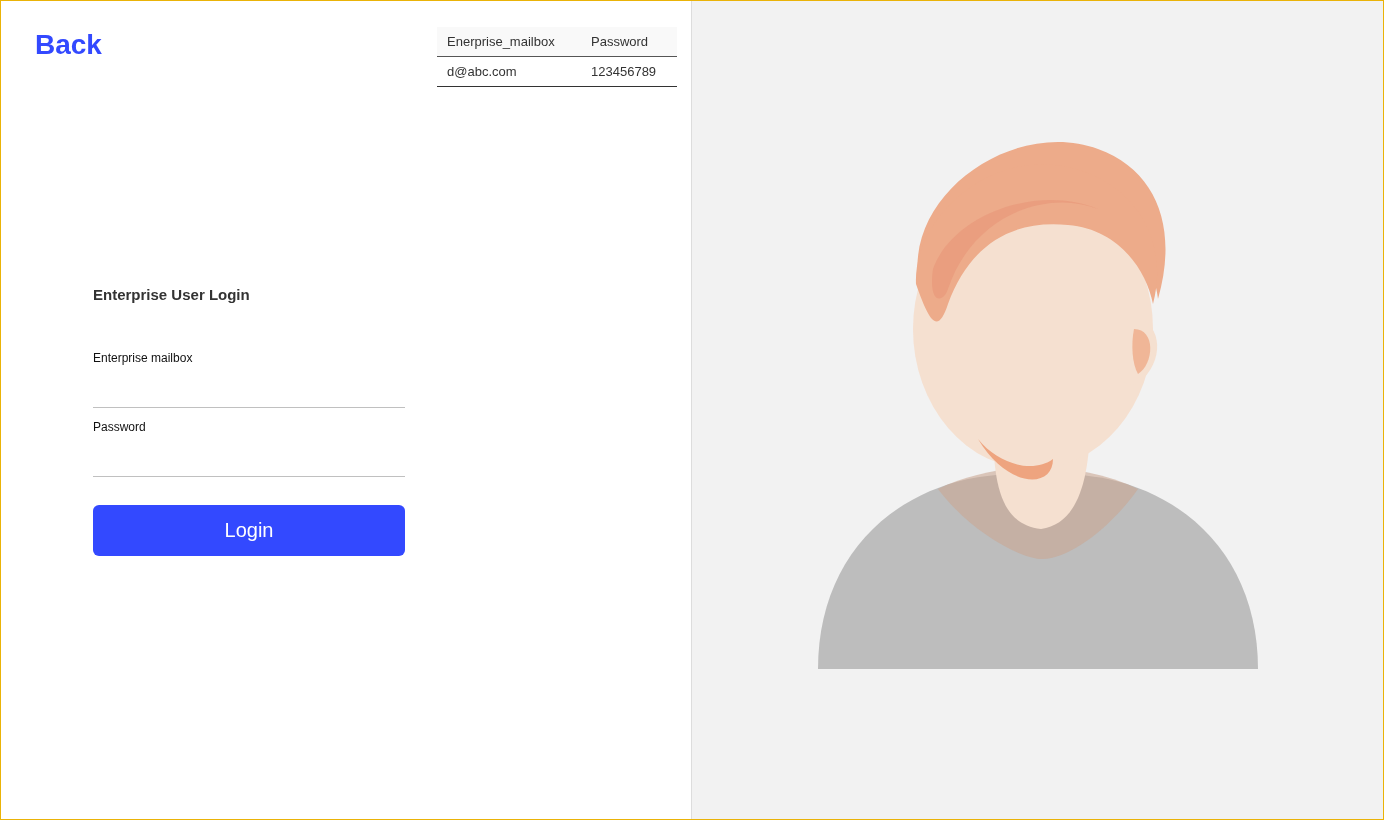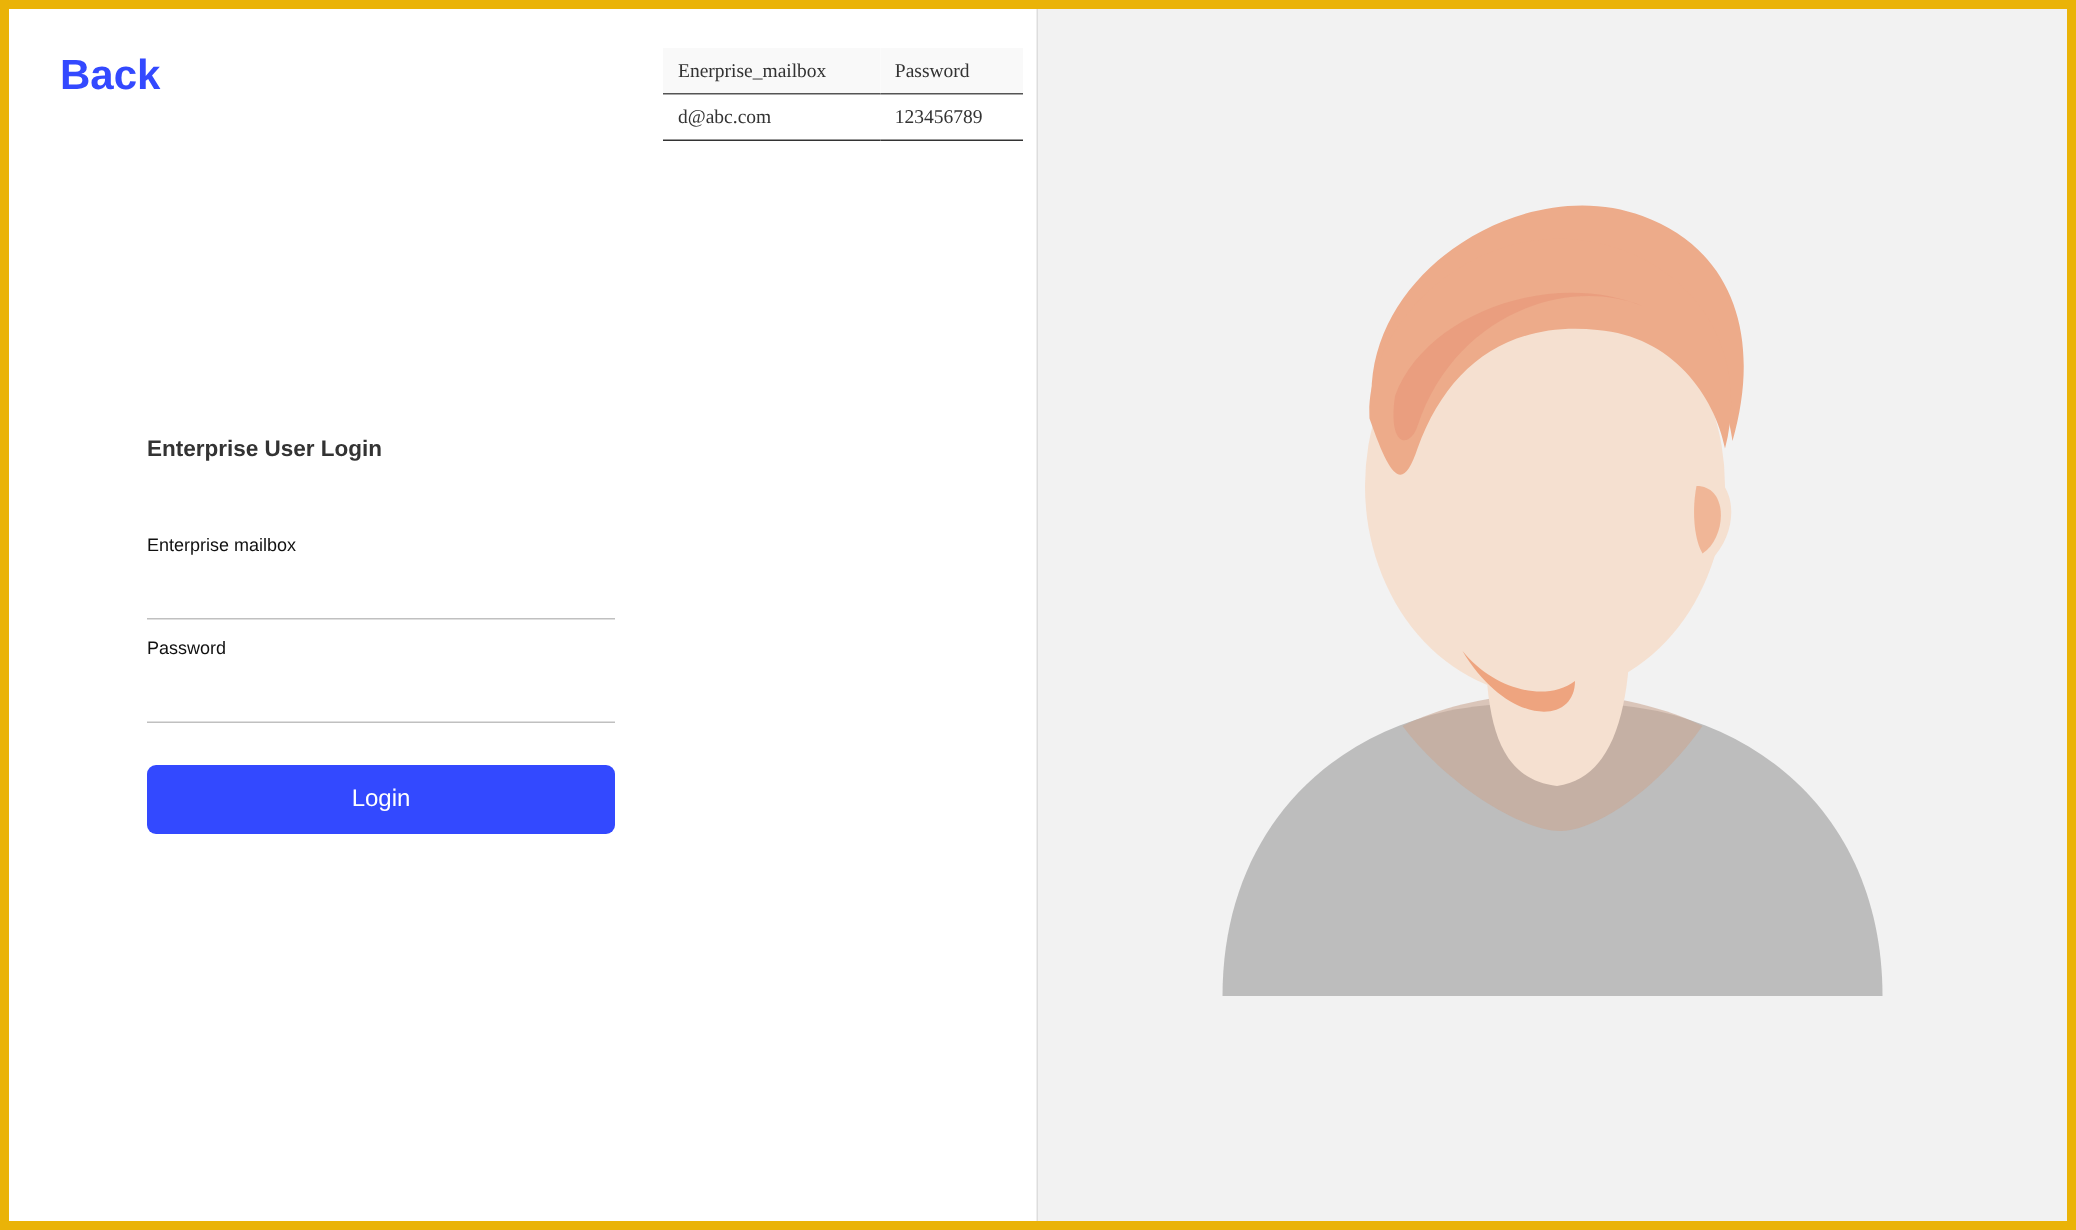--- a/index.html
+++ b/index.html
@@ -10,21 +10,21 @@
     body {
       font-family: -apple-system, BlinkMacSystemFont, 'Segoe UI', Arial, sans-serif;
       width: 1384px;
       height: 820px;
       overflow: hidden;
     }
     .container {
       display: flex;
       width: 100%;
       height: 100%;
-      border: 6px solid #eab308;
+      border: 1px solid #eab308;
       justify-content: space-between;
     }
     .left-panel {
       width: 692px;
       height: 100%;
       background: #fff;
       position: relative;
       border-right: 1px solid #ddd;
     }
     .back-link {
@@ -46,21 +46,20 @@
       color: #333;
     }
     .credentials-table thead tr {
       background: #f9f9f9;
     }
     .credentials-table th, .credentials-table td {
       text-align: left;
       padding: 7px 10px;
       border-bottom: 1px solid #333;
       font-weight: normal;
-      font-family: Liberation Serif, serif;
     }
     .credentials-table th {
       border-bottom: 1px solid #555;
     }
     .credentials-table tbody tr:nth-child(even) {
       background: #f9f9f9;
     }
     .login-form {
       position: absolute;
       top: 285px;
@@ -92,21 +91,21 @@
       background: transparent;
     }
     .login-button {
       width: 100%;
       padding: 14px 0;
       margin-top: 16px;
       background: #3349ff;
       color: #fff;
       border: none;
       border-radius: 6px;
-      font-size: 16px;
+      font-size: 20px;
       cursor: pointer;
     }
     .right-panel {
       width: 692px;
       height: 100%;
       background: #f2f2f2;
       position: relative;
       overflow: hidden;
     }
     .avatar-svg {

